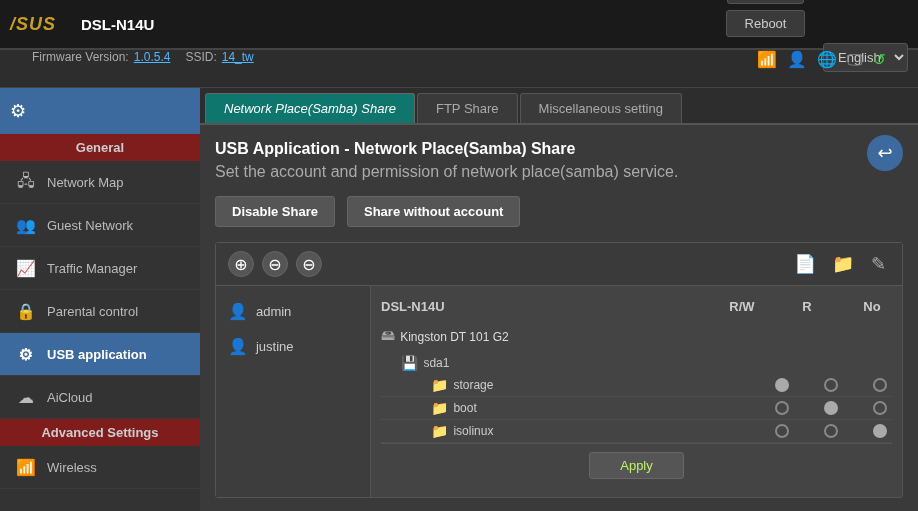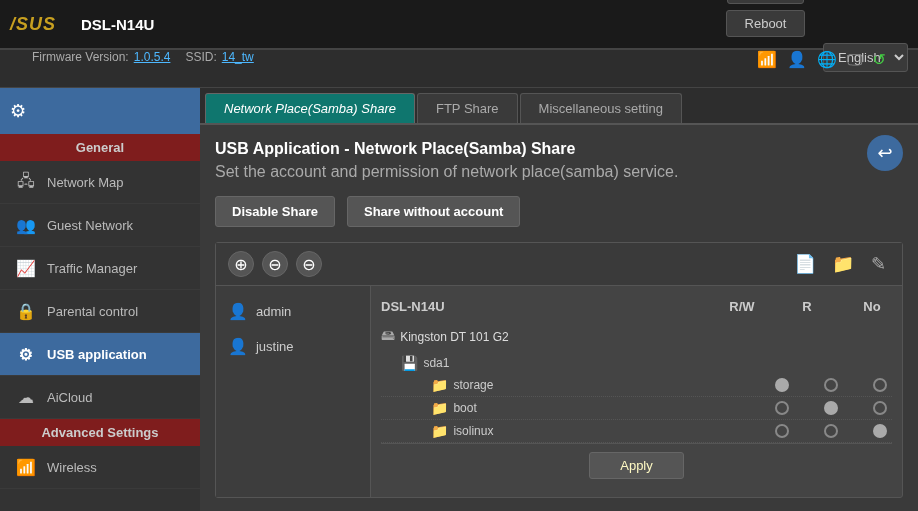--- a/index.html
+++ b/index.html
@@ -412,21 +412,21 @@
     .hdd-icon { color: #aaa; font-size: 14px; }
 
     
     .apply-row {
       padding: 8px;
       text-align: center;
       border-top: 1px solid #555;
     }
     .apply-btn {
       background: #555;
-      color: #fef9c3;
+      color: #bef264;
       border: 1px solid #666;
       border-radius: 3px;
       padding: 5px 30px;
       cursor: pointer;
       font-size: 13px;
     }
   </style>
 </head>
 <body>
 

